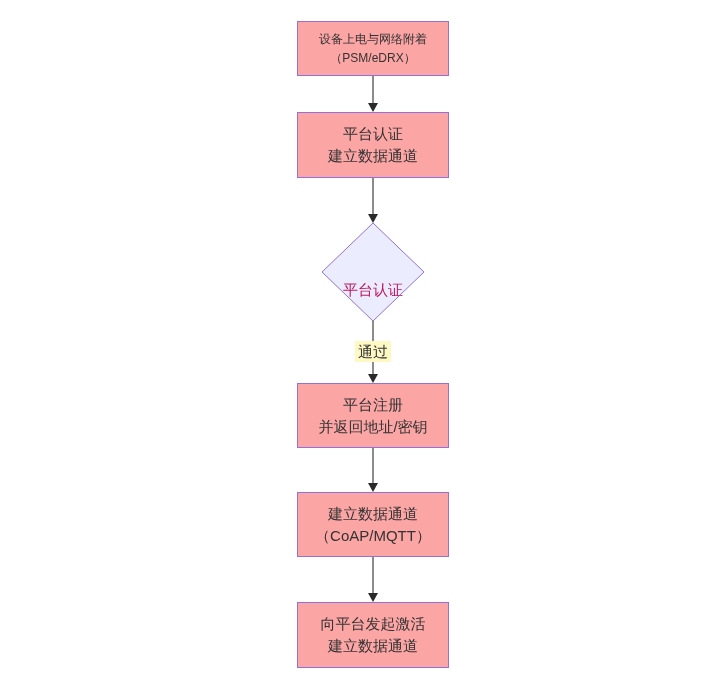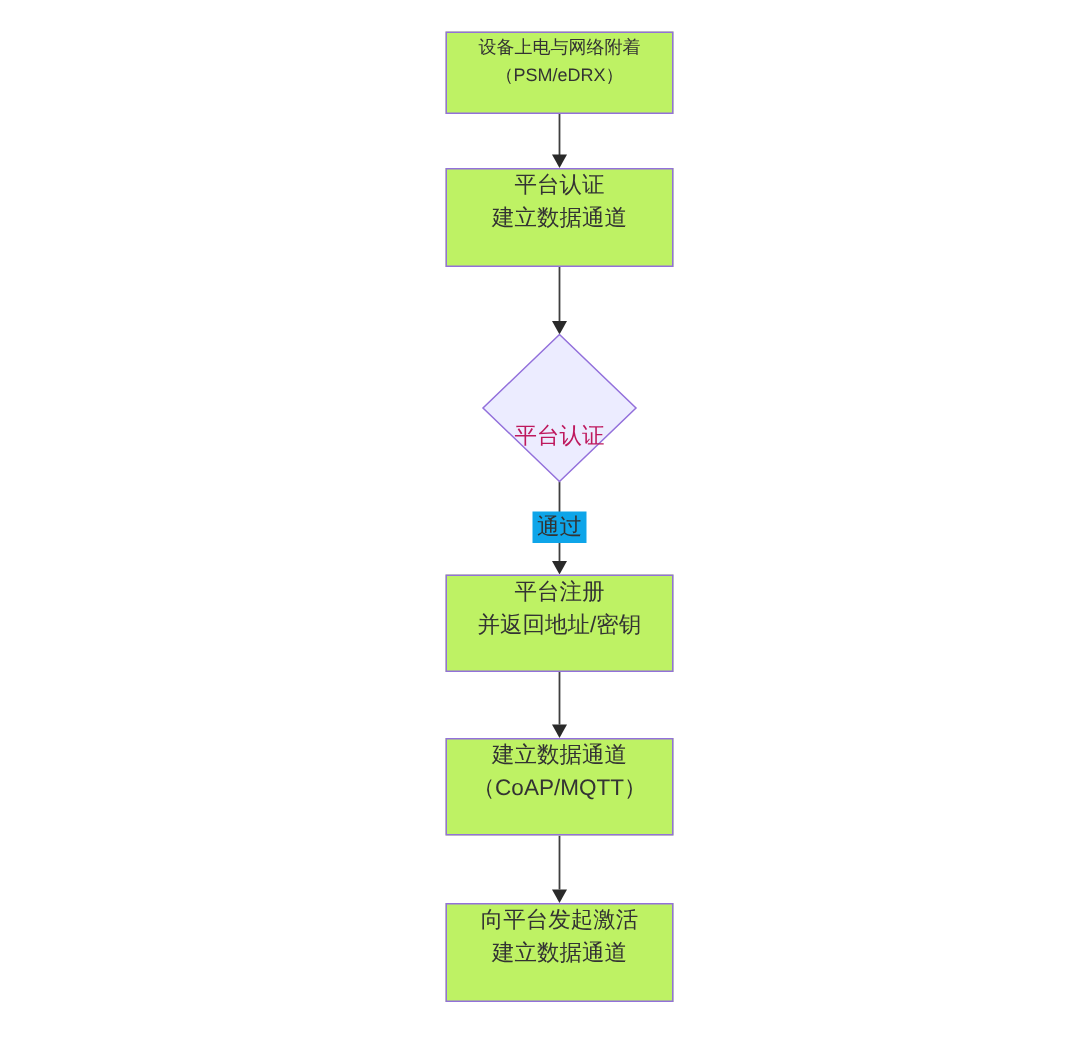--- a/index.html
+++ b/index.html
@@ -20,26 +20,27 @@
     left: 0;
     top: 0;
     width: 726px;
     height: 700px;
   }
   .node {
     position: absolute;
     left: 297px;
     width: 152px;
     box-sizing: border-box;
-    background: #bef264;
+    background: #fca5a5;
     border: 1px solid #9370DB;
     color: #333333;
     display: flex;
     flex-direction: column;
     align-items: center;
+    justify-content: center;
     text-align: center;
     font-size: 15px;
     line-height: 22px;
   }
   .node.small {
     font-size: 12px;
     line-height: 19px;
   }
   .diamond-label {
     position: absolute;
@@ -52,21 +53,21 @@
     justify-content: center;
     color: #be185d;
     font-size: 15px;
     text-align: center;
   }
   .edge-label {
     position: absolute;
     left: 373px;
     top: 341px;
     transform: translateX(-50%);
-    background: #0ea5e9;
+    background: #fef9c3;
     color: #333333;
     font-size: 15px;
     line-height: 21px;
     padding: 0 3px;
     white-space: nowrap;
   }
 </style>
 </head>
 <body>
 

